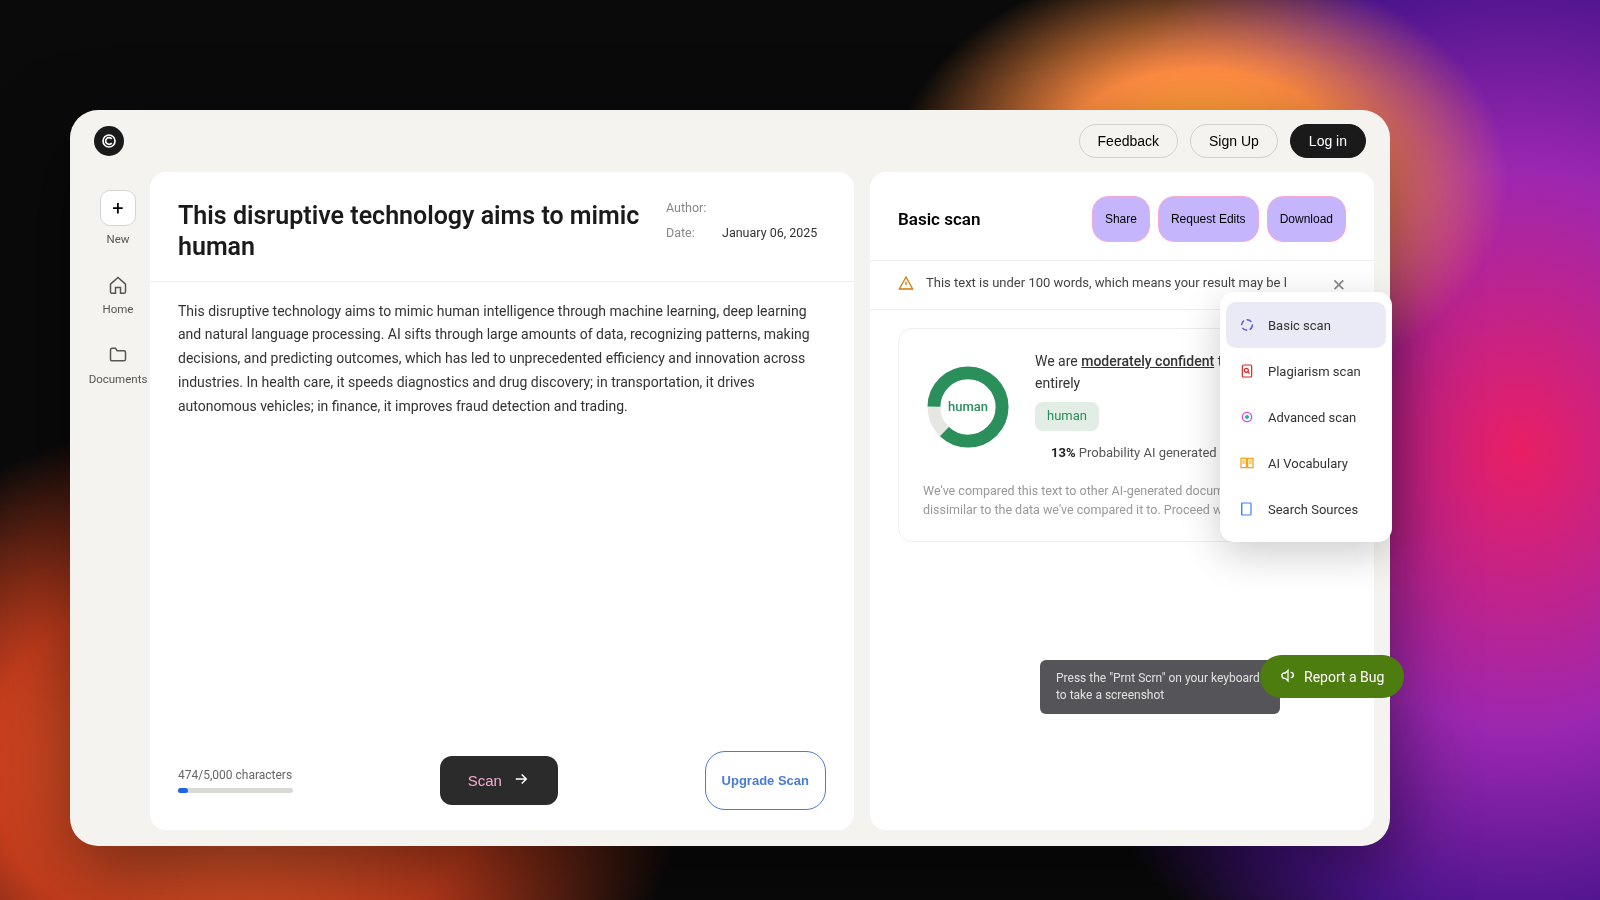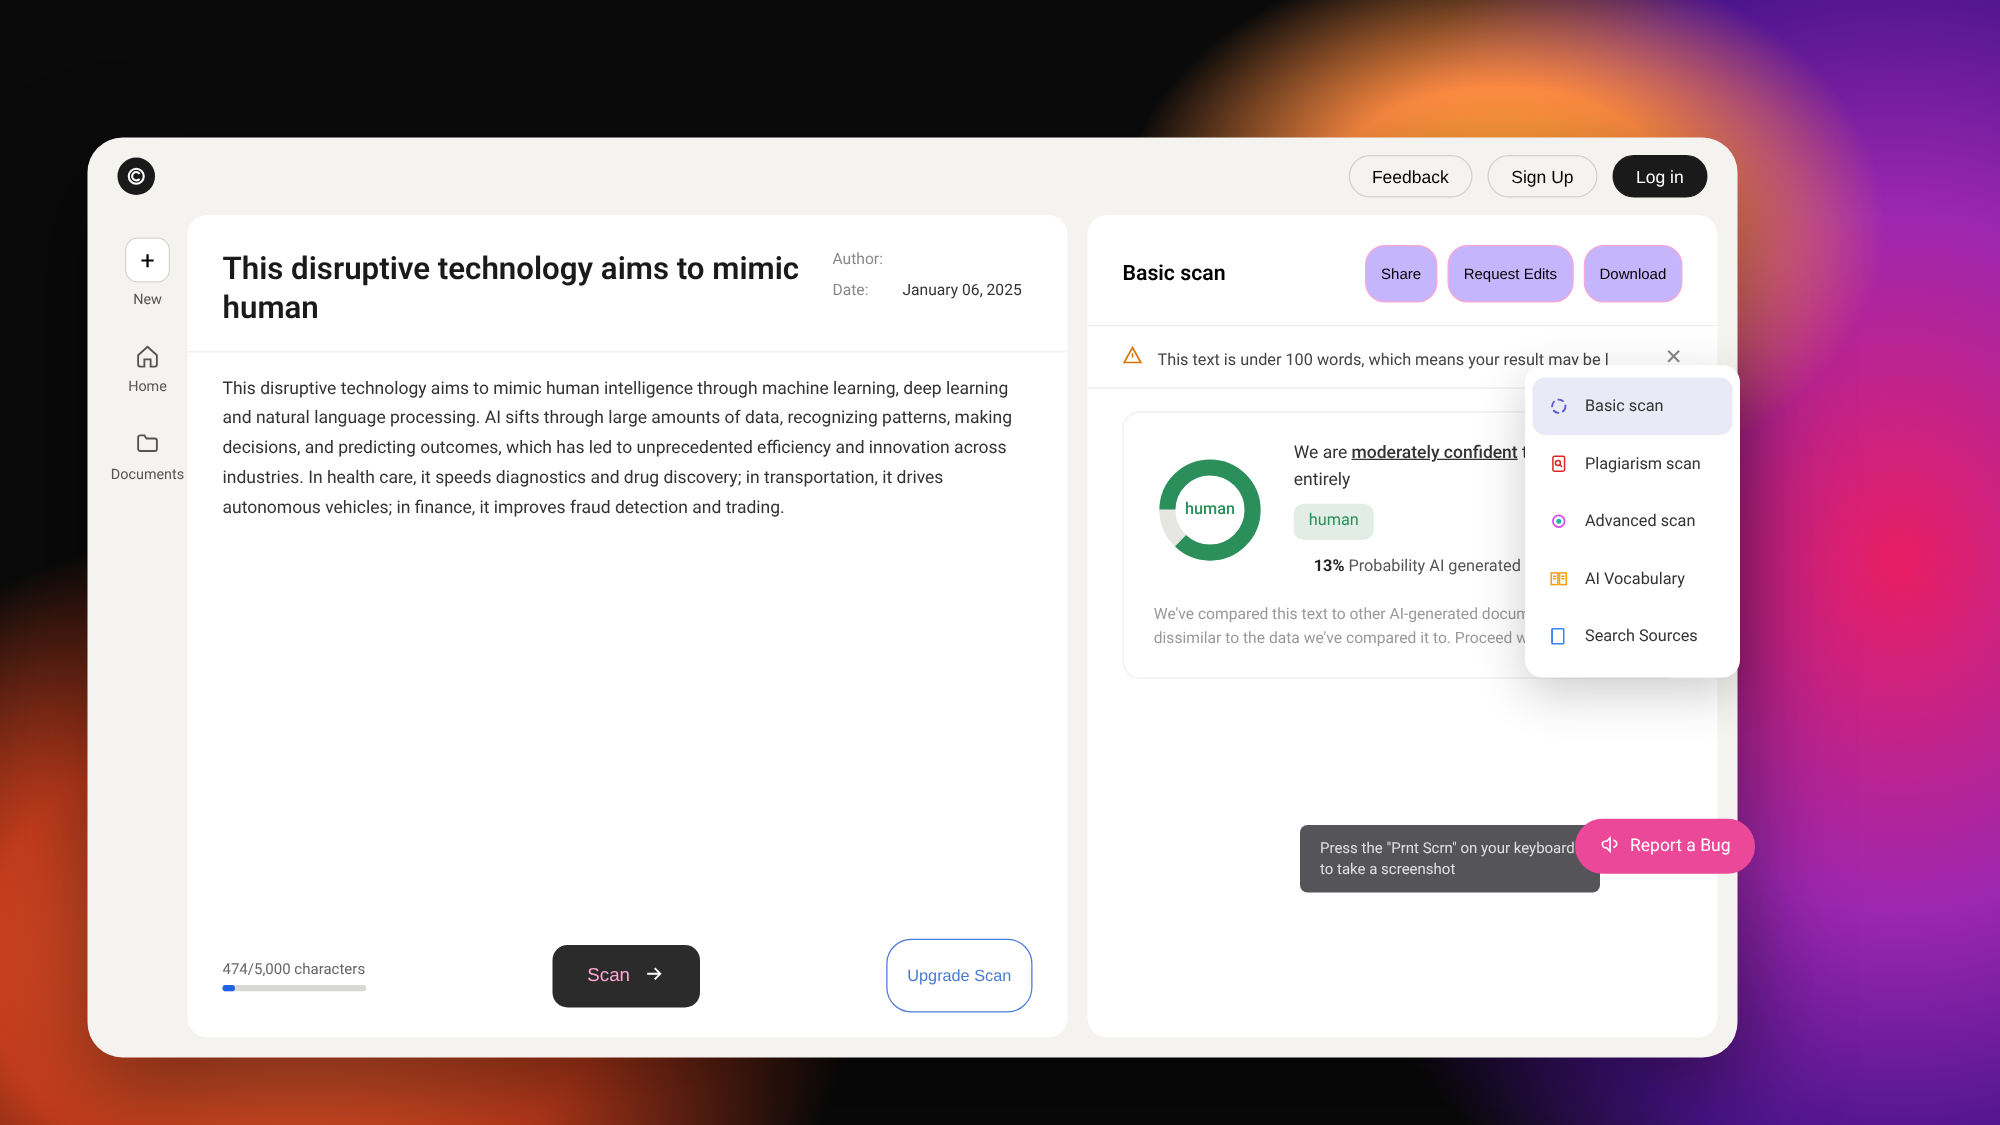--- a/index.html
+++ b/index.html
@@ -87,32 +87,32 @@
 .char-block { display: flex; flex-direction: column; gap: 6px; }
 .char-count { font-size: 12px; color: #666; }
 .char-bar { width: 115px; height: 5px; background: #d8d8d4; border-radius: 3px; position: relative; }
 .char-fill { position: absolute; left: 0; top: 0; height: 100%; width: 10px; background: #2262e5; border-radius: 3px; }
 .scan-btn {
   background: #2b2b2b; color: #f9a8d4; border: none; border-radius: 12px;
   padding: 14px 28px; font-size: 15px; display: flex; align-items: center; gap: 10px; cursor: pointer;
 }
 .upgrade-btn {
   border: 1px solid #4a7bd4; color: #4a7bd4; background: #fff;
-  border-radius: 20px; padding: 21px 16px; font-size: 13px; cursor: pointer;
+  border-radius: 20px; padding: 21px 16px; font-size: 13px; cursor: pointer; font-weight: bold;
 }
 .right-panel {
   flex: 1; background: #fff; border-radius: 16px; padding: 24px 28px;
   display: flex; flex-direction: column; gap: 18px; min-width: 0; overflow: hidden;
 }
 .panel-head { display: flex; align-items: center; justify-content: space-between; }
 .panel-title { font-size: 17px; font-weight: 600; }
 .panel-actions { display: flex; gap: 8px; }
 .pill-btn { border: 1px solid #f9a8d4; background: #c4b5fd; border-radius: 16px; padding: 15px 12px; font-size: 12px; cursor: pointer; }
 .warning-bar {
-  display: flex; align-items: flex-end; gap: 12px;
+  display: flex; align-items: flex-start; gap: 12px;
   border-top: 1px solid #eee; border-bottom: 1px solid #eee;
   margin: 0 -28px; padding: 14px 28px;
   font-size: 13px; color: #444;
   white-space: nowrap; overflow: hidden;
 }
 .warn-icon { color: #d97706; font-size: 15px; }
 .close-x { margin-left: auto; cursor: pointer; color: #888; font-size: 17px; }
 .result-card {
   border: 1px solid #eee; border-radius: 14px; padding: 22px 24px;
   display: flex; flex-direction: column; gap: 18px;
@@ -154,21 +154,21 @@
 .toast {
   position: absolute;
   top: 660px; left: 1040px;
   background: rgba(70,70,75,0.92); color: #e0e0e0;
   padding: 10px 16px; border-radius: 6px; font-size: 12px;
   max-width: 240px; line-height: 1.4;
 }
 .report-bug {
   position: absolute;
   top: 655px; left: 1260px;
-  background: #ec4899; color: #fff;
+  background: #4d7c0f; color: #fff;
   padding: 12px 20px; border-radius: 24px;
   display: flex; align-items: center; gap: 8px; font-size: 14px; cursor: pointer;
 }
 </style>
 </head>
 <body>
 
 <div class="wallpaper"></div>
 
 <div class="app-window">

